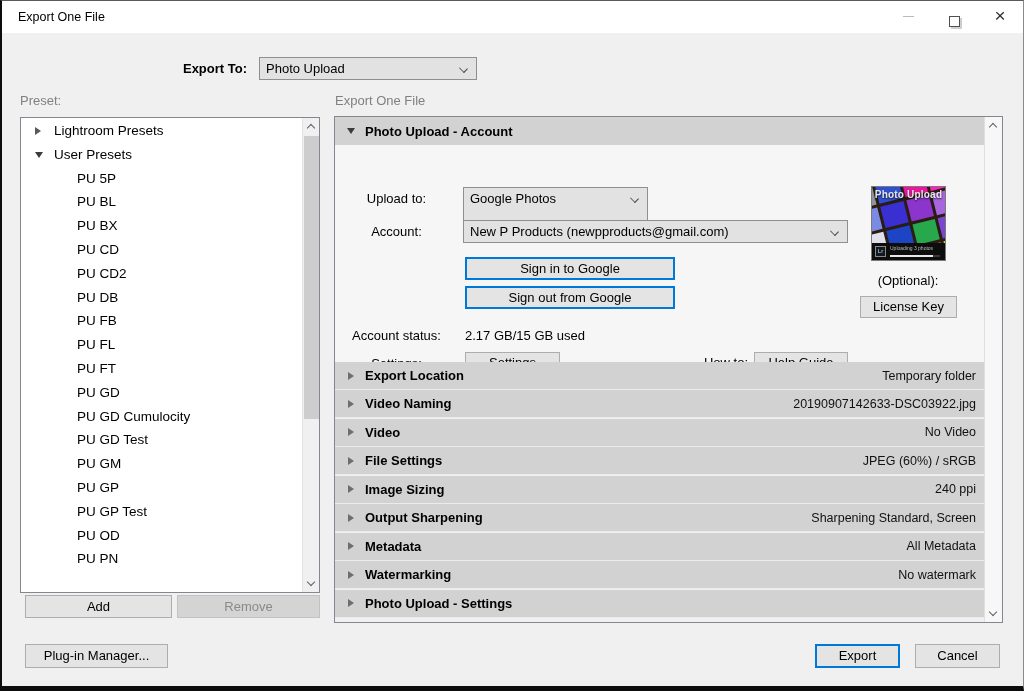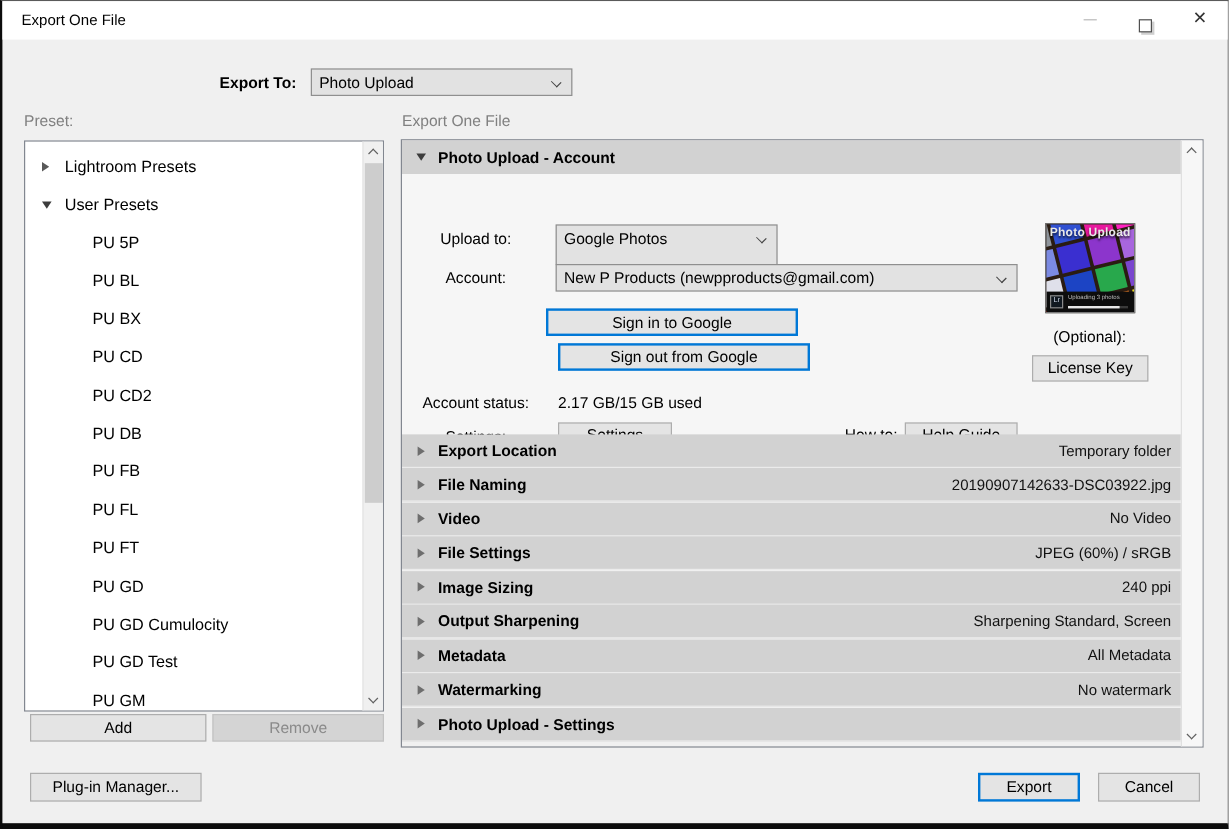--- a/index.html
+++ b/index.html
@@ -27,21 +27,21 @@
   .dd { position:absolute; background:#e2e2e2; border:1px solid #8f8f8f; font-size:13px; line-height:21px; padding-left:6px; cursor:default; }
   .dd .chev { position:absolute; right:9px; top:7px; width:7px; height:7px; border-right:1.5px solid #444; border-bottom:1.5px solid #444; transform:rotate(45deg) scale(1,.8); }
   .dd-exportto { left:257px; top:56px; width:218px; height:23px; }
 
   
   .panel-label { position:absolute; top:92px; color:#808080; font-size:13px; }
 
   
   .preset-list { position:absolute; left:18px; top:116px; width:300px; height:476px; background:#fff; border:1px solid #828790; }
   .preset-items { position:absolute; left:0; top:1px; right:17px; bottom:0; overflow:hidden; }
-  .tree-row { height:23.8px; line-height:23.8px; position:relative; font-size:13.5px; white-space:nowrap;margin-top:8px; }
+  .tree-row { height:23.8px; line-height:23.8px; position:relative; font-size:13.5px; white-space:nowrap; }
   .tree-row .lbl-group { padding-left:33px; }
   .tree-row .lbl-item  { padding-left:56px; }
   .tw { position:absolute; left:14px; top:50%; }
   .tw-collapsed { width:0; height:0; border-left:6px solid #595959; border-top:4.5px solid transparent; border-bottom:4.5px solid transparent; transform:translateY(-50%); }
   .tw-expanded  { width:0; height:0; border-top:6px solid #3c3c3c; border-left:4.5px solid transparent; border-right:4.5px solid transparent; transform:translateY(-50%); }
 
   
   .vscroll { position:absolute; top:0; right:0; bottom:0; width:17px; background:#f0f0f0; border-left:1px solid #e3e3e3; }
   .sb-arrow { position:absolute; left:0; width:17px; height:17px; }
   .sb-arrow .c { position:absolute; left:5px; width:6px; height:6px; border-right:1.3px solid #606060; border-bottom:1.3px solid #606060; }
@@ -69,21 +69,21 @@
   .sec-arrow-c { position:absolute; left:13px; top:50%; width:0; height:0; border-left:6px solid #6e6e6e; border-top:4.5px solid transparent; border-bottom:4.5px solid transparent; transform:translateY(-50%); }
   .sec-arrow-e { position:absolute; left:12px; top:50%; width:0; height:0; border-top:6px solid #3c3c3c; border-left:4.5px solid transparent; border-right:4.5px solid transparent; transform:translateY(-50%); }
   .sec-value { position:absolute; right:9px; top:0; bottom:0; font-size:12.5px; color:#111; display:flex; align-items:center; }
 
   .acct-header { position:absolute; left:0; top:0; width:650px; height:28px; }
   .acct-body { position:absolute; left:0; top:28px; width:650px; height:217px; background:#f6f6f6; }
 
   .flabel { position:absolute; left:0; width:123px; text-align:center; font-size:13px; line-height:23px; }
   .dd-upload { left:128px; top:42px; width:185px; height:34px; }
   .dd-account { left:128px; top:75px; width:385px; height:23px; }
-  .btn-signin { left:120px; top:112px; width:210px; height:23px; line-height:19px; }
+  .btn-signin { left:130px; top:112px; width:210px; height:23px; line-height:19px; }
   .btn-signout { left:130px; top:141px; width:210px; height:23px; line-height:19px; }
   .btn-license { left:525px; top:151px; width:97px; height:22px; line-height:20px; }
   .btn-settings { left:130px; top:207px; width:95px; height:22px; line-height:20px; }
   .btn-help { left:419px; top:207px; width:94px; height:22px; line-height:20px; }
   .optional-lbl { position:absolute; left:508px; top:128px; width:130px; text-align:center; font-size:13px; }
   .status-value { position:absolute; left:130px; top:179px; line-height:23px; font-size:13px; }
   .howto-lbl { position:absolute; left:313px; top:207px; width:100px; text-align:right; line-height:22px; font-size:13px; }
 
   .sections { position:absolute; left:0; top:245px; width:650px; }
   .sec-row { position:relative; height:28px; background:#d2d2d2; margin-bottom:0.45px; border-bottom:1px solid #ebebeb; }
@@ -260,21 +260,21 @@
       </div>
 
       <div class="sections" id="sections">
           <div class="sec-row">
             <span class="sec-arrow-c"></span>
             <span class="sec-title">Export Location</span>
             <span class="sec-value">Temporary folder</span>
           </div>
           <div class="sec-row">
             <span class="sec-arrow-c"></span>
-            <span class="sec-title">File Naming</span>
+            <span class="sec-title">Video Naming</span>
             <span class="sec-value">20190907142633-DSC03922.jpg</span>
           </div>
           <div class="sec-row">
             <span class="sec-arrow-c"></span>
             <span class="sec-title">Video</span>
             <span class="sec-value">No Video</span>
           </div>
           <div class="sec-row">
             <span class="sec-arrow-c"></span>
             <span class="sec-title">File Settings</span>

